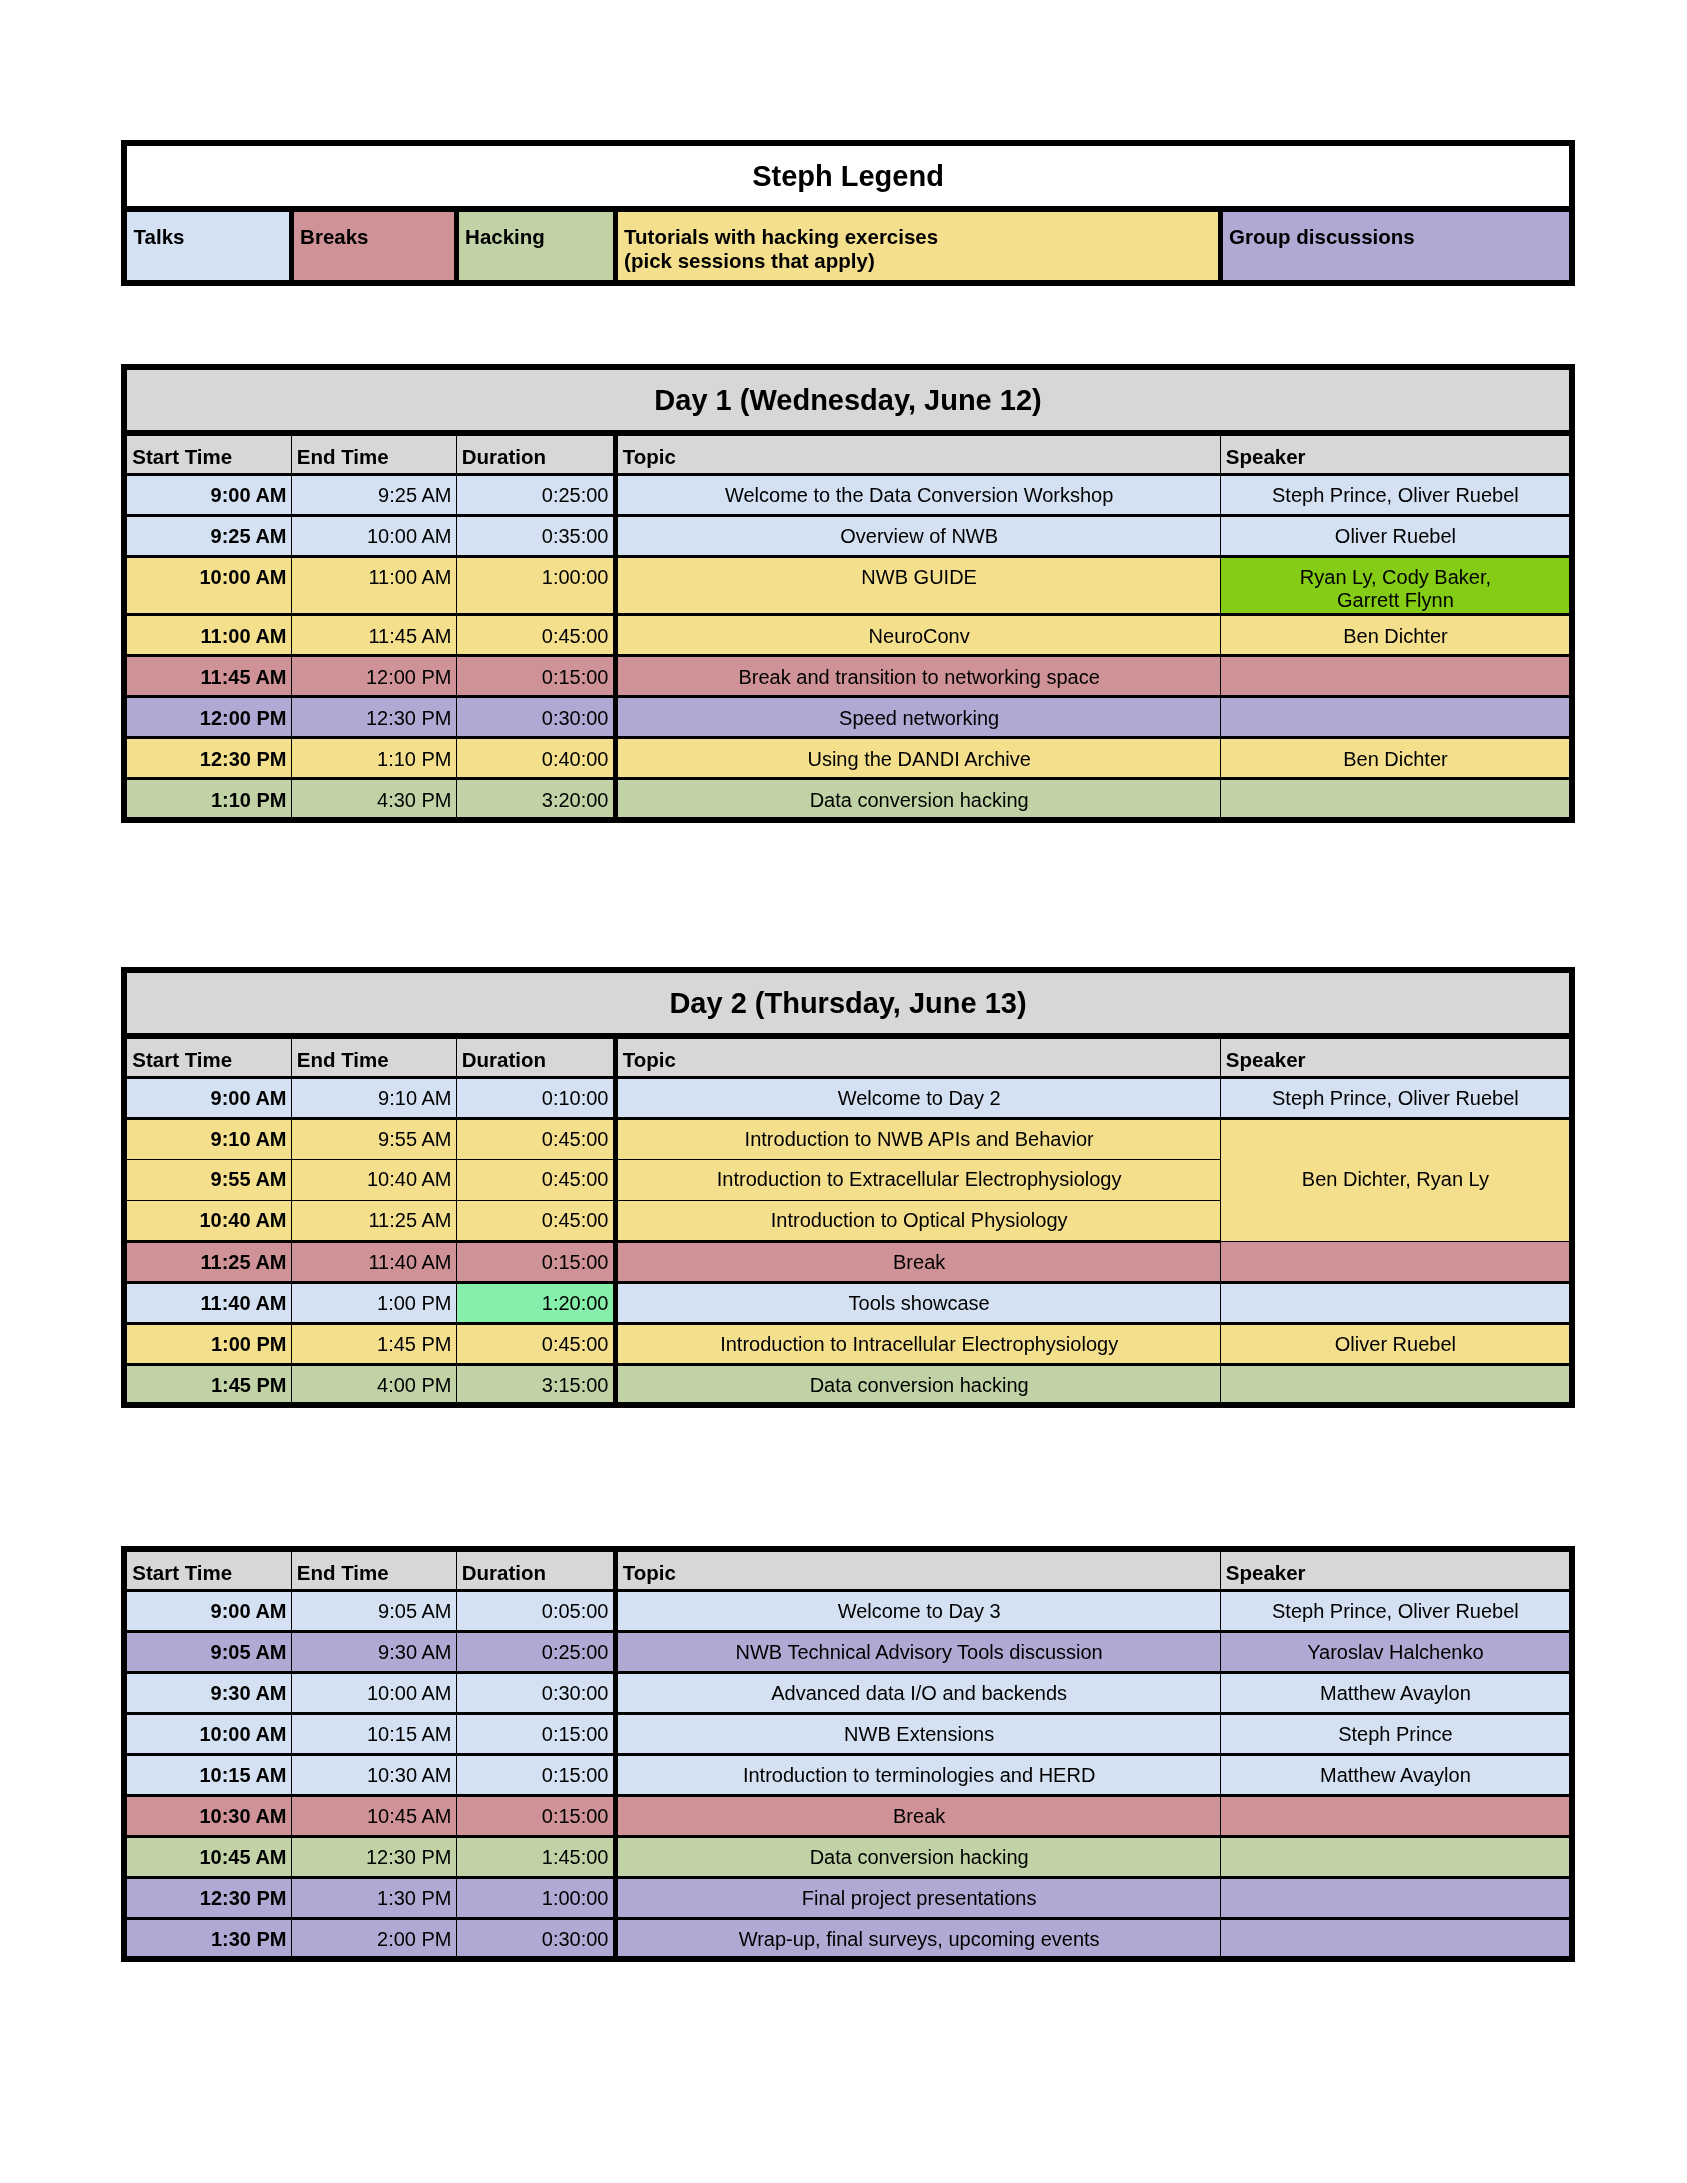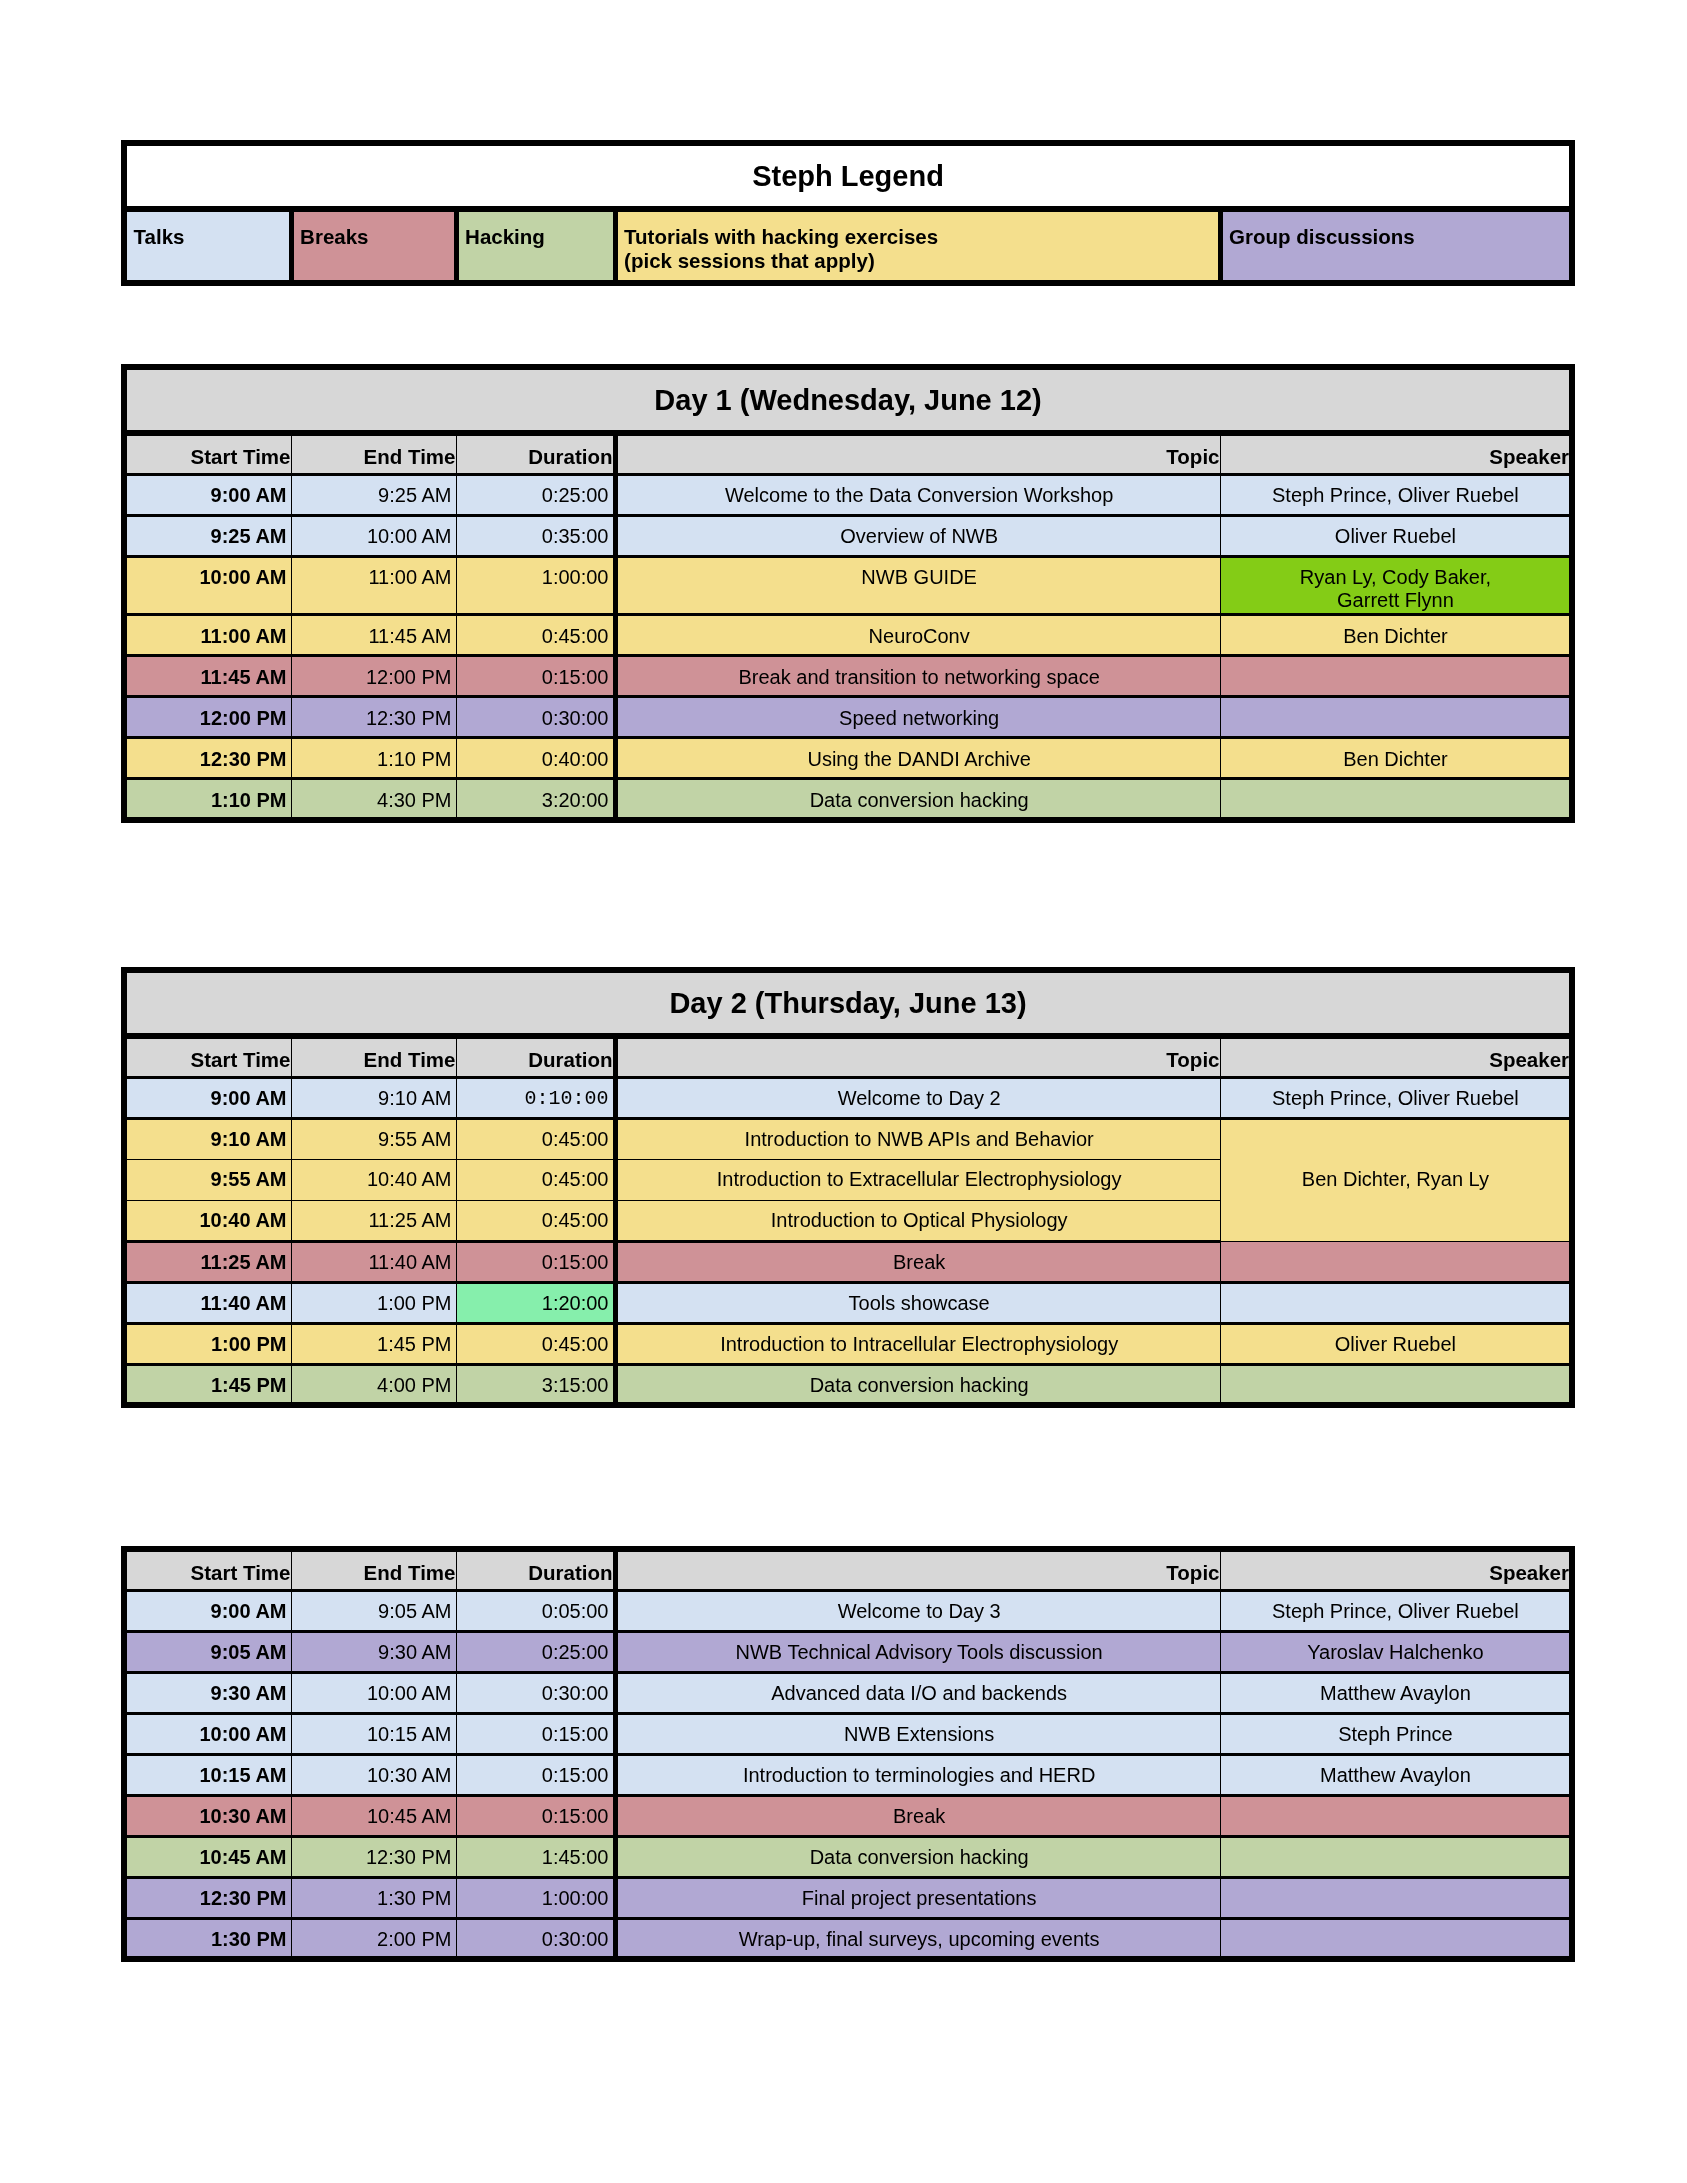--- a/index.html
+++ b/index.html
@@ -34,21 +34,21 @@
     text-align: center;
     vertical-align: middle;
     border-bottom: 6.6px solid #000;
   }
 
   
   td.head {
     height: 41px;
     font-size: 20.5px;
     font-weight: 700;
-    text-align: right;
+    text-align: left;
     vertical-align: top;
     padding: 8.6px 0 0 5.3px;
     line-height: 23px;
     border-bottom: 3.3px solid #000;
   }
 
   
   td.data {
     height: 41px;
     font-size: 20px;
@@ -203,21 +203,21 @@
           <tr>
             <td class="head " style="background: rgb(215, 215, 215);">Start Time</td>
             <td class="head bL2" style="background: rgb(215, 215, 215);">End Time</td>
             <td class="head bL2" style="background: rgb(215, 215, 215);">Duration</td>
             <td class="head bL8" style="background: rgb(215, 215, 215);">Topic</td>
             <td class="head bL2" style="background: rgb(215, 215, 215);">Speaker</td>
           </tr>
           <tr>
             <td class="data c0 " style="background: rgb(212, 225, 242);">9:00 AM</td>
             <td class="data c1 bL2" style="background: rgb(212, 225, 242);">9:10 AM</td>
-            <td class="data c2 bL2" style="background: rgb(212, 225, 242); font-family: Liberation Mono, monospace;">0:10:00</td>
+            <td class="data c2 bL2" style="background: rgb(212, 225, 242);">0:10:00</td>
             <td class="data c3 bL8" style="background: rgb(212, 225, 242);">Welcome to Day 2</td>
             <td class="data c4 bL2" style="background: rgb(212, 225, 242);">Steph Prince, Oliver Ruebel</td>
           </tr>
           <tr class="thin-sep">
             <td class="data c0 " style="background: rgb(244, 223, 141);">9:10 AM</td>
             <td class="data c1 bL2" style="background: rgb(244, 223, 141);">9:55 AM</td>
             <td class="data c2 bL2" style="background: rgb(244, 223, 141);">0:45:00</td>
             <td class="data c3 bL8" style="background: rgb(244, 223, 141);">Introduction to NWB APIs and Behavior</td>
             <td class="data c4 bL2 merged" rowspan="3" style="background: rgb(244, 223, 141);">Ben Dichter, Ryan Ly</td>
           </tr>

